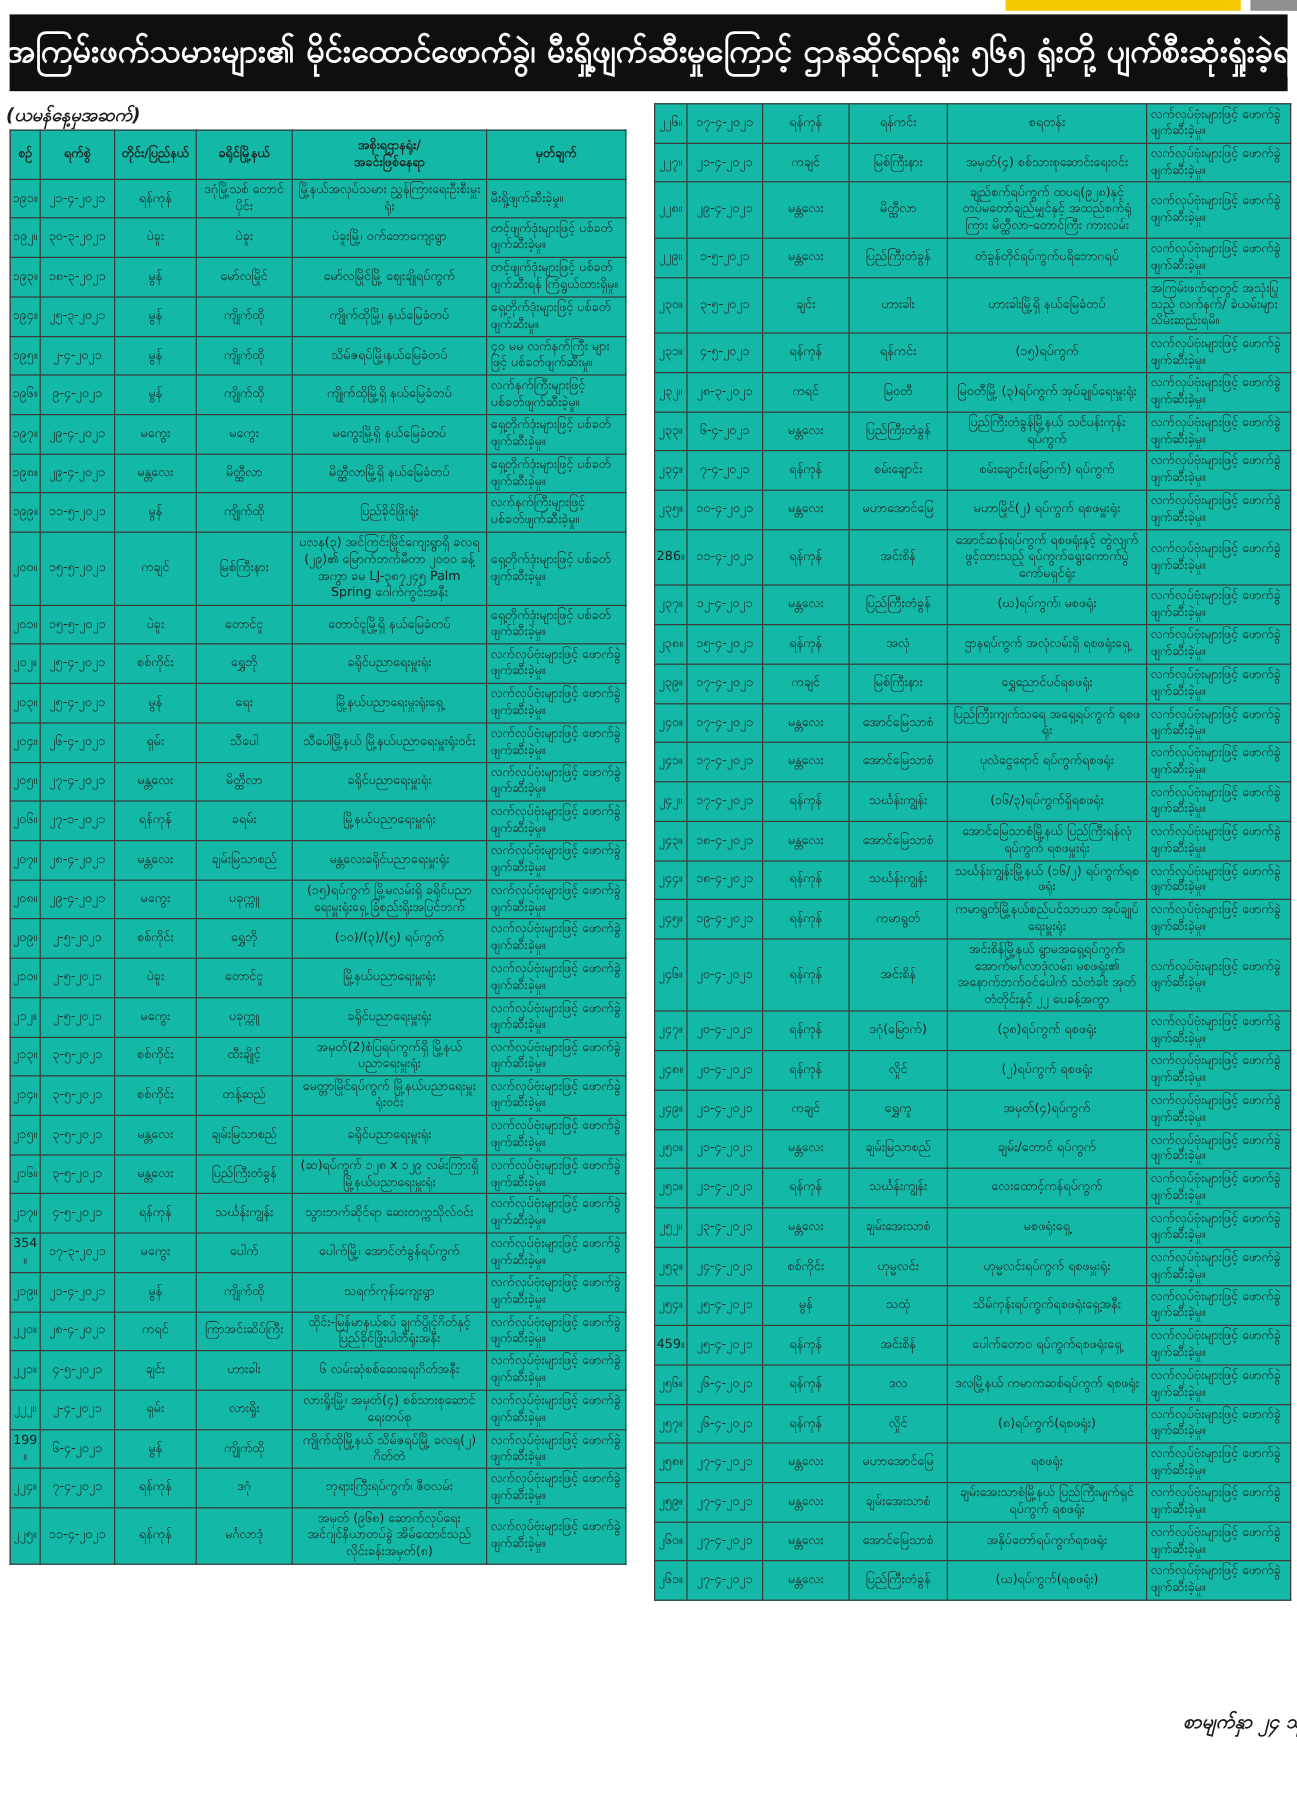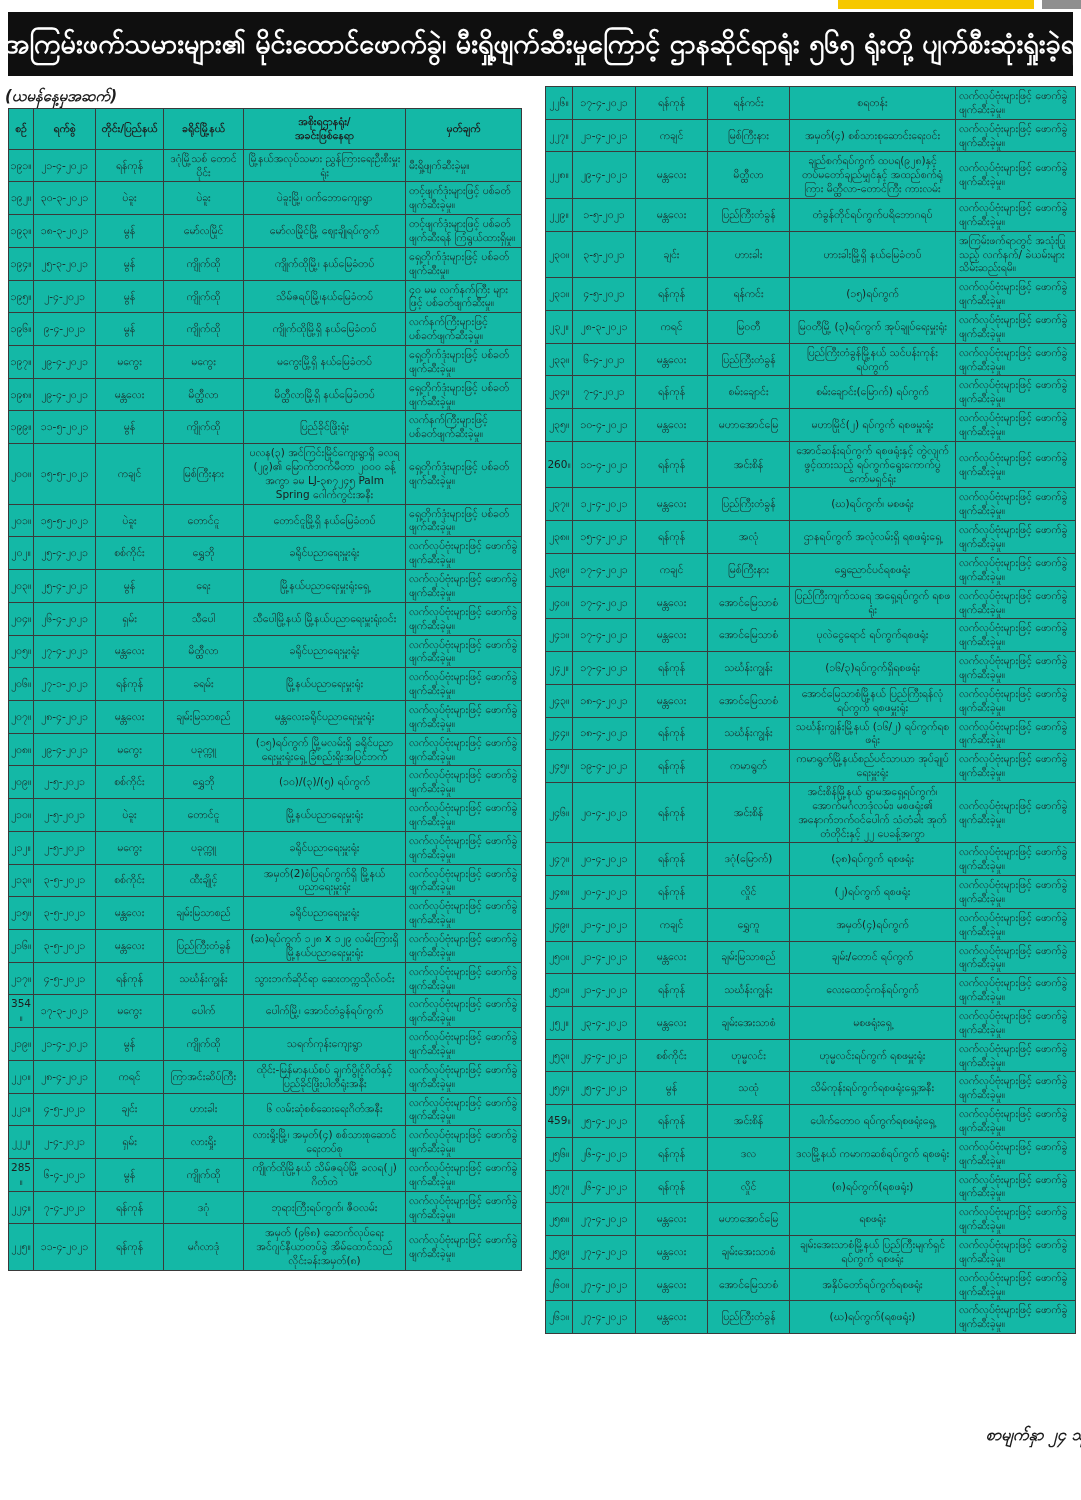--- a/index.html
+++ b/index.html
@@ -258,20 +258,28 @@
         </tr>
         <tr>
           <td class="c0">၂၁၃။</td>
           <td class="c1">၃-၅-၂၀၂၁</td>
           <td class="c2">စစ်ကိုင်း</td>
           <td class="c3">ထီးချိုင့်</td>
           <td class="c4">အမှတ်(2)စံပြရပ်ကွက်ရှိ မြို့နယ်ပညာရေးမှူးရုံး</td>
           <td class="c5">လက်လုပ်ဗုံးများဖြင့် ဖောက်ခွဲဖျက်ဆီးခဲ့မှု။</td>
         </tr>
         <tr>
+          <td class="c0">၂၁၄။</td>
+          <td class="c1">၃-၅-၂၀၂၁</td>
+          <td class="c2">စစ်ကိုင်း</td>
+          <td class="c3">တန့်ဆည်</td>
+          <td class="c4">မေတ္တာမြိုင်ရပ်ကွက် မြို့နယ်ပညာရေးမှူး ရုံးဝင်း</td>
+          <td class="c5">လက်လုပ်ဗုံးများဖြင့် ဖောက်ခွဲဖျက်ဆီးခဲ့မှု။</td>
+        </tr>
+        <tr>
           <td class="c0">၂၁၅။</td>
           <td class="c1">၃-၅-၂၀၂၁</td>
           <td class="c2">မန္တလေး</td>
           <td class="c3">ချမ်းမြသာစည်</td>
           <td class="c4">ခရိုင်ပညာရေးမှူးရုံး</td>
           <td class="c5">လက်လုပ်ဗုံးများဖြင့် ဖောက်ခွဲဖျက်ဆီးခဲ့မှု။</td>
         </tr>
         <tr>
           <td class="c0">၂၁၆။</td>
           <td class="c1">၃-၅-၂၀၂၁</td>
@@ -322,21 +330,21 @@
         </tr>
         <tr>
           <td class="c0">၂၂၂။</td>
           <td class="c1">၂-၄-၂၀၂၁</td>
           <td class="c2">ရှမ်း</td>
           <td class="c3">လားရှိုး</td>
           <td class="c4">လားရှိုးမြို့၊ အမှတ်(၄) စစ်သားစုဆောင်ရေးတပ်စု</td>
           <td class="c5">လက်လုပ်ဗုံးများဖြင့် ဖောက်ခွဲဖျက်ဆီးခဲ့မှု။</td>
         </tr>
         <tr>
-          <td class="c0">285။</td>
+          <td class="c0">199။</td>
           <td class="c1">၆-၄-၂၀၂၁</td>
           <td class="c2">မွန်</td>
           <td class="c3">ကျိုက်ထို</td>
           <td class="c4">ကျိုက်ထိုမြို့နယ် သိမ်ဇရပ်မြို့ ခလရ(၂) ဂိတ်တဲ</td>
           <td class="c5">လက်လုပ်ဗုံးများဖြင့် ဖောက်ခွဲဖျက်ဆီးခဲ့မှု။</td>
         </tr>
         <tr>
           <td class="c0">၂၂၄။</td>
           <td class="c1">၇-၄-၂၀၂၁</td>
           <td class="c2">ရန်ကုန်</td>
@@ -439,21 +447,21 @@
         </tr>
         <tr>
           <td class="c0">၂၃၅။</td>
           <td class="c1">၁၀-၄-၂၀၂၁</td>
           <td class="c2">မန္တလေး</td>
           <td class="c3">မဟာအောင်မြေ</td>
           <td class="c4">မဟာမြိုင်(၂) ရပ်ကွက် ရစဖမှူးရုံး</td>
           <td class="c5">လက်လုပ်ဗုံးများဖြင့် ဖောက်ခွဲဖျက်ဆီးခဲ့မှု။</td>
         </tr>
         <tr>
-          <td class="c0">260။</td>
+          <td class="c0">286။</td>
           <td class="c1">၁၁-၄-၂၀၂၁</td>
           <td class="c2">ရန်ကုန်</td>
           <td class="c3">အင်းစိန်</td>
           <td class="c4">အောင်ဆန်းရပ်ကွက် ရစဖရုံးနှင့် တွဲလျက်ဖွင့်ထားသည့် ရပ်ကွက်ရွေးကောက်ပွဲကော်မရှင်ရုံး</td>
           <td class="c5">လက်လုပ်ဗုံးများဖြင့် ဖောက်ခွဲဖျက်ဆီးခဲ့မှု။</td>
         </tr>
         <tr>
           <td class="c0">၂၃၇။</td>
           <td class="c1">၁၂-၄-၂၀၂၁</td>
           <td class="c2">မန္တလေး</td>

